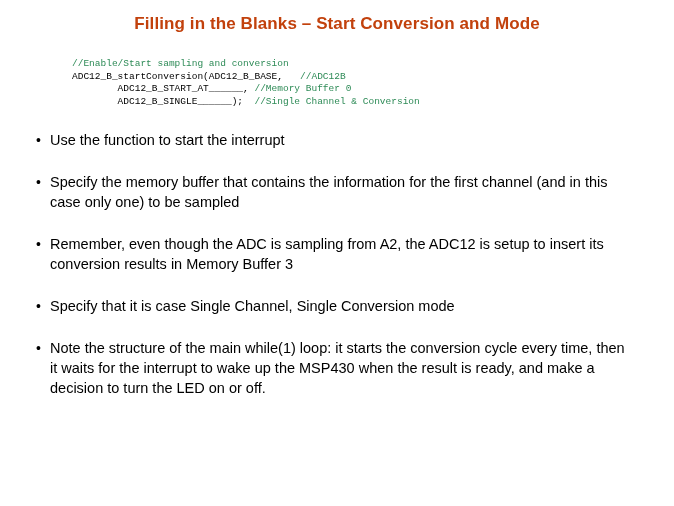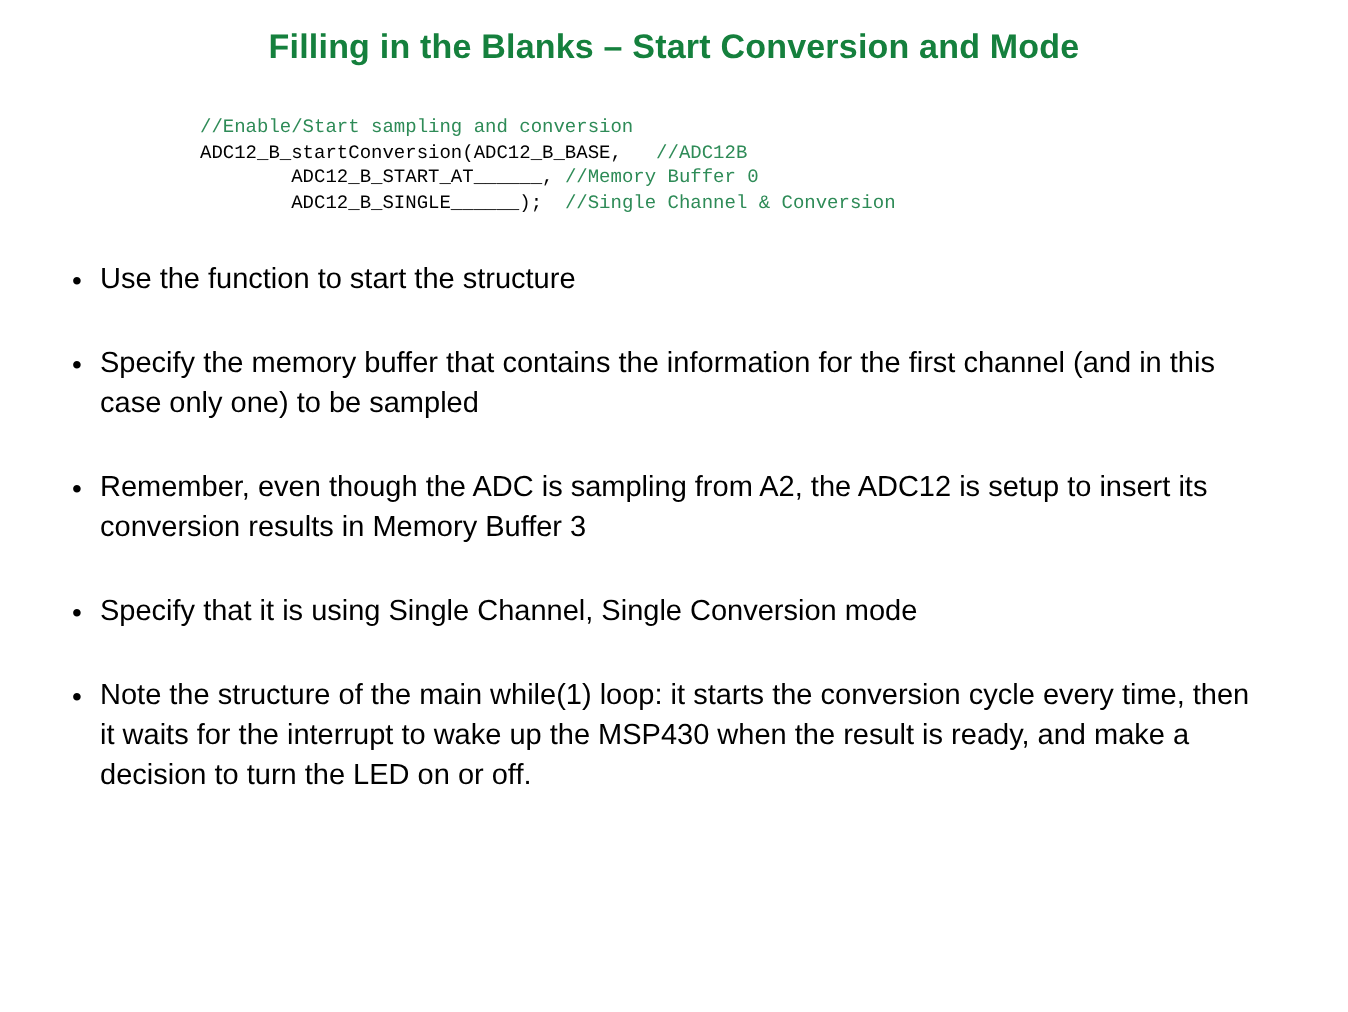--- a/index.html
+++ b/index.html
@@ -17,27 +17,27 @@
   .slide {
     position: relative;
     width: 674px;
     height: 506px;
     box-sizing: border-box;
   }
   .slide-title {
     text-align: center;
     font-size: 17px;
     font-weight: bold;
-    color: #15803d;
+    color: #c2410c;
     margin: 14px 0 0 0;
     letter-spacing: 0.1px;
   }
   .code-block {
     margin: 24px 0 0 0;
-    padding-left: 100px;
+    padding-left: 72px;
     font-family: "Liberation Mono", "DejaVu Sans Mono", monospace;
     font-size: 9.5px;
     line-height: 12.5px;
     white-space: pre;
   }
   .code-line {
     white-space: pre;
   }
   .c-comment { color: #2e8b57; }
   .c-plain { color: #000000; }
@@ -70,33 +70,33 @@
 
 <div class="slide">
 
   <h1 class="slide-title">Filling in the Blanks – Start Conversion and Mode</h1>
 
   <div class="code-block"><div class="code-line"><span class="c-comment">//Enable/Start sampling and conversion</span></div><div class="code-line"><span class="c-plain">ADC12_B_startConversion(ADC12_B_BASE,</span><span class="c-comment">   //ADC12B</span></div><div class="code-line"><span class="c-plain">        ADC12_B_START_AT______, </span><span class="c-comment">//Memory Buffer 0</span></div><div class="code-line"><span class="c-plain">        ADC12_B_SINGLE______);  </span><span class="c-comment">//Single Channel &amp; Conversion</span></div></div>
 
   <div class="bullets">
       <div class="bullet">
         <span class="bullet-dot">•</span>
-        <span class="bullet-text">Use the function to start the structure</span>
+        <span class="bullet-text">Use the function to start the interrupt</span>
       </div>
       <div class="bullet">
         <span class="bullet-dot">•</span>
         <span class="bullet-text">Specify the memory buffer that contains the information for the first channel (and in this case only one) to be sampled</span>
       </div>
       <div class="bullet">
         <span class="bullet-dot">•</span>
         <span class="bullet-text">Remember, even though the ADC is sampling from A2, the ADC12 is setup to insert its conversion results in Memory Buffer 3</span>
       </div>
       <div class="bullet">
         <span class="bullet-dot">•</span>
-        <span class="bullet-text">Specify that it is using Single Channel, Single Conversion mode</span>
+        <span class="bullet-text">Specify that it is case Single Channel, Single Conversion mode</span>
       </div>
       <div class="bullet">
         <span class="bullet-dot">•</span>
         <span class="bullet-text">Note the structure of the main while(1) loop: it starts the conversion cycle every time, then it waits for the interrupt to wake up the MSP430 when the result is ready, and make a decision to turn the LED on or off.</span>
       </div>
     </div>
 
 </div>
 
 </body></html>

